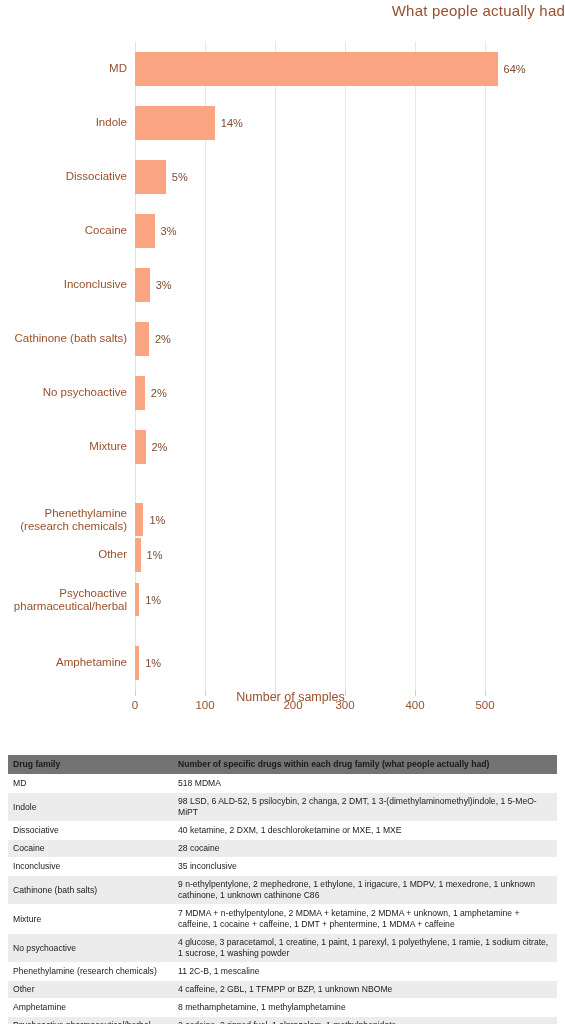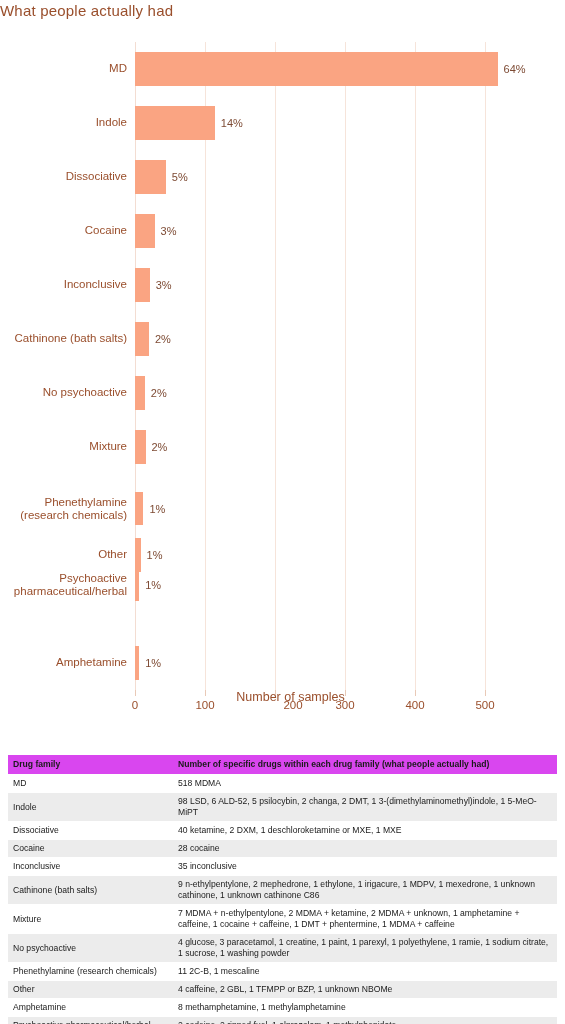--- a/index.html
+++ b/index.html
@@ -19,21 +19,21 @@
     position: relative;
     width: 565px;
     height: 728px;
     background: #ffffff;
   }
   #chart-title {
     position: absolute;
     top: 2px;
     left: 0;
     width: 565px;
-    text-align: left;
+    text-align: right;
     font-size: 15px;
     color: #9a4f2c;
     letter-spacing: .2px;
   }
   #plot-area {
     position: absolute;
     left: 135px;
     top: 42px;
     width: 378px;
     height: 648px;
@@ -118,21 +118,21 @@
     color: #1a1a1a;
   }
   th, td {
     text-align: left;
     vertical-align: middle;
     padding: 3px 5px;
     border-bottom: 1px solid #ffffff;
     line-height: 11px;
   }
   thead th {
-    background: #d946ef;
+    background: #737373;
     font-weight: bold;
     font-size: 8.6px;
     padding-top: 4px;
     padding-bottom: 4px;
   }
   tbody tr:nth-child(odd)  td { background: #ffffff; }
   tbody tr:nth-child(even) td { background: #ececec; }
   col.c1 { width: 165px; }
   col.c2 { width: 384px; }
 </style>
@@ -186,32 +186,32 @@
         <div class="bar-row" style="top: 334.26px; height: 33.48px;">
           <div class="cat-label-wrap">No psychoactive</div>
           <div class="bar" style="width: 9.8px; background: rgb(250, 164, 130);"></div>
           <div class="bar-value" style="left: 15.8px;">2%</div>
         </div>
         <div class="bar-row" style="top: 388.26px; height: 33.48px;">
           <div class="cat-label-wrap">Mixture</div>
           <div class="bar" style="width: 10.5px; background: rgb(250, 164, 130);"></div>
           <div class="bar-value" style="left: 16.5px;">2%</div>
         </div>
-        <div class="bar-row" style="top: 450px; height: 33.48px; text-decoration: underline;">
+        <div class="bar-row" style="top: 461px; height: 33.48px; text-decoration: underline;">
           <div class="cat-label-wrap">Phenethylamine
 (research chemicals)</div>
           <div class="bar" style="width: 8.4px; background: rgb(250, 164, 130);"></div>
           <div class="bar-value" style="left: 14.4px;">1%</div>
         </div>
         <div class="bar-row" style="top: 496.26px; height: 33.48px;">
           <div class="cat-label-wrap">Other</div>
           <div class="bar" style="width: 5.6px; background: rgb(250, 164, 130);"></div>
           <div class="bar-value" style="left: 11.6px;">1%</div>
         </div>
-        <div class="bar-row" style="top: 526px; height: 33.48px;">
+        <div class="bar-row" style="top: 541px; height: 33.48px;">
           <div class="cat-label-wrap">Psychoactive
 pharmaceutical/herbal</div>
           <div class="bar" style="width: 4.2px; background: rgb(250, 164, 130);"></div>
           <div class="bar-value" style="left: 10.2px;">1%</div>
         </div>
         <div class="bar-row" style="top: 604.26px; height: 33.48px;">
           <div class="cat-label-wrap">Amphetamine</div>
           <div class="bar" style="width: 4.2px; background: rgb(250, 164, 130);"></div>
           <div class="bar-value" style="left: 10.2px;">1%</div>
         </div>

